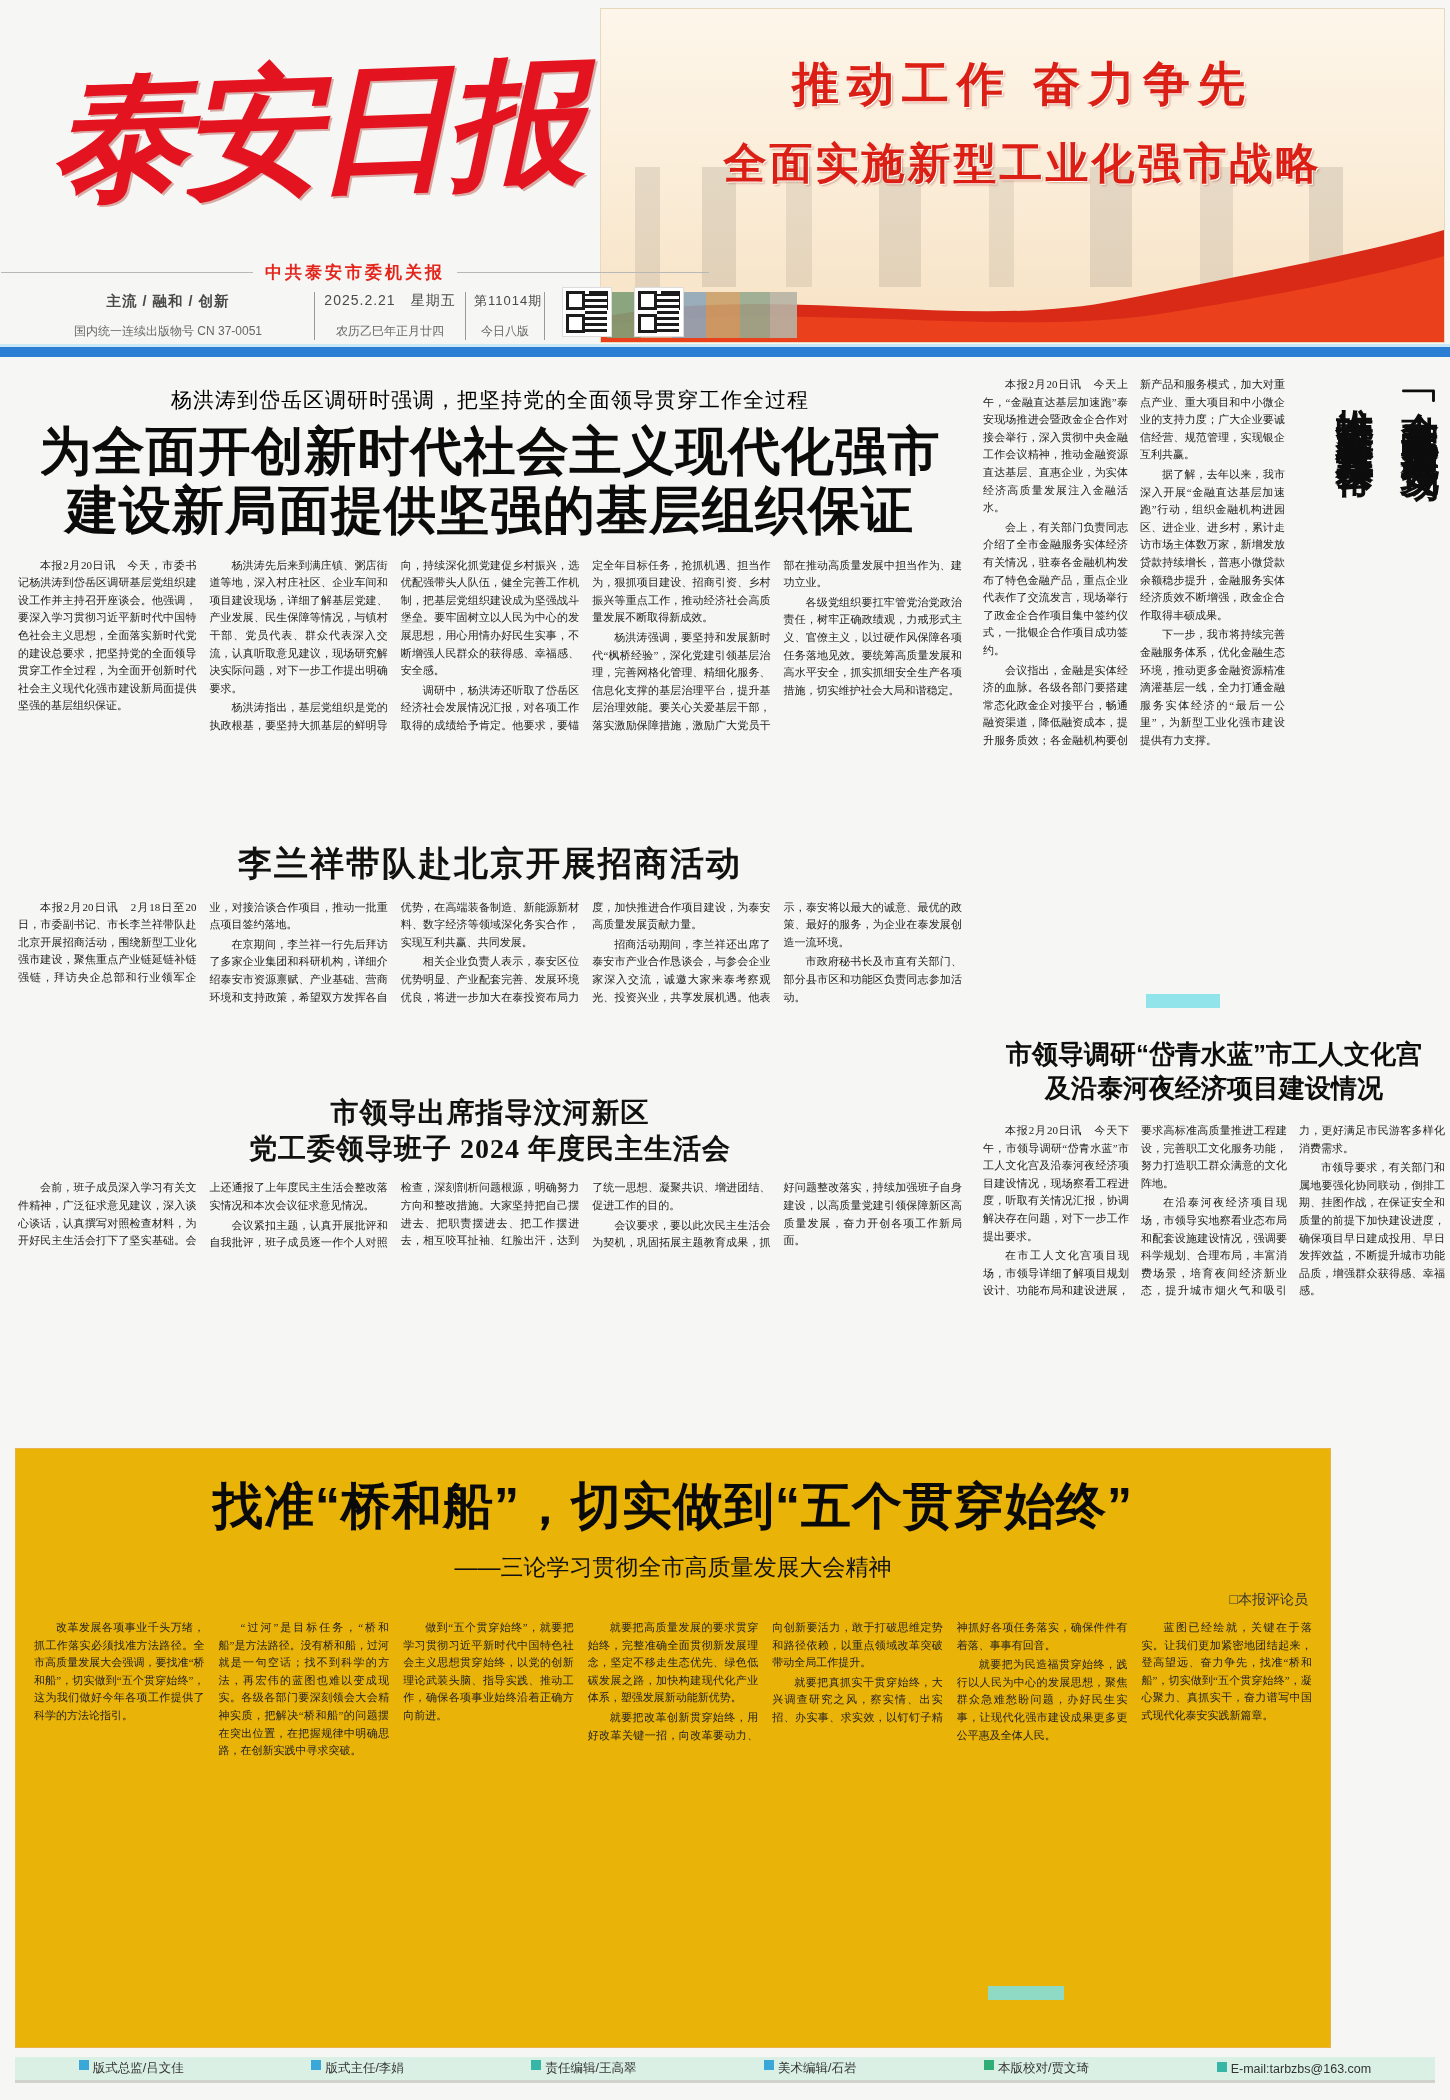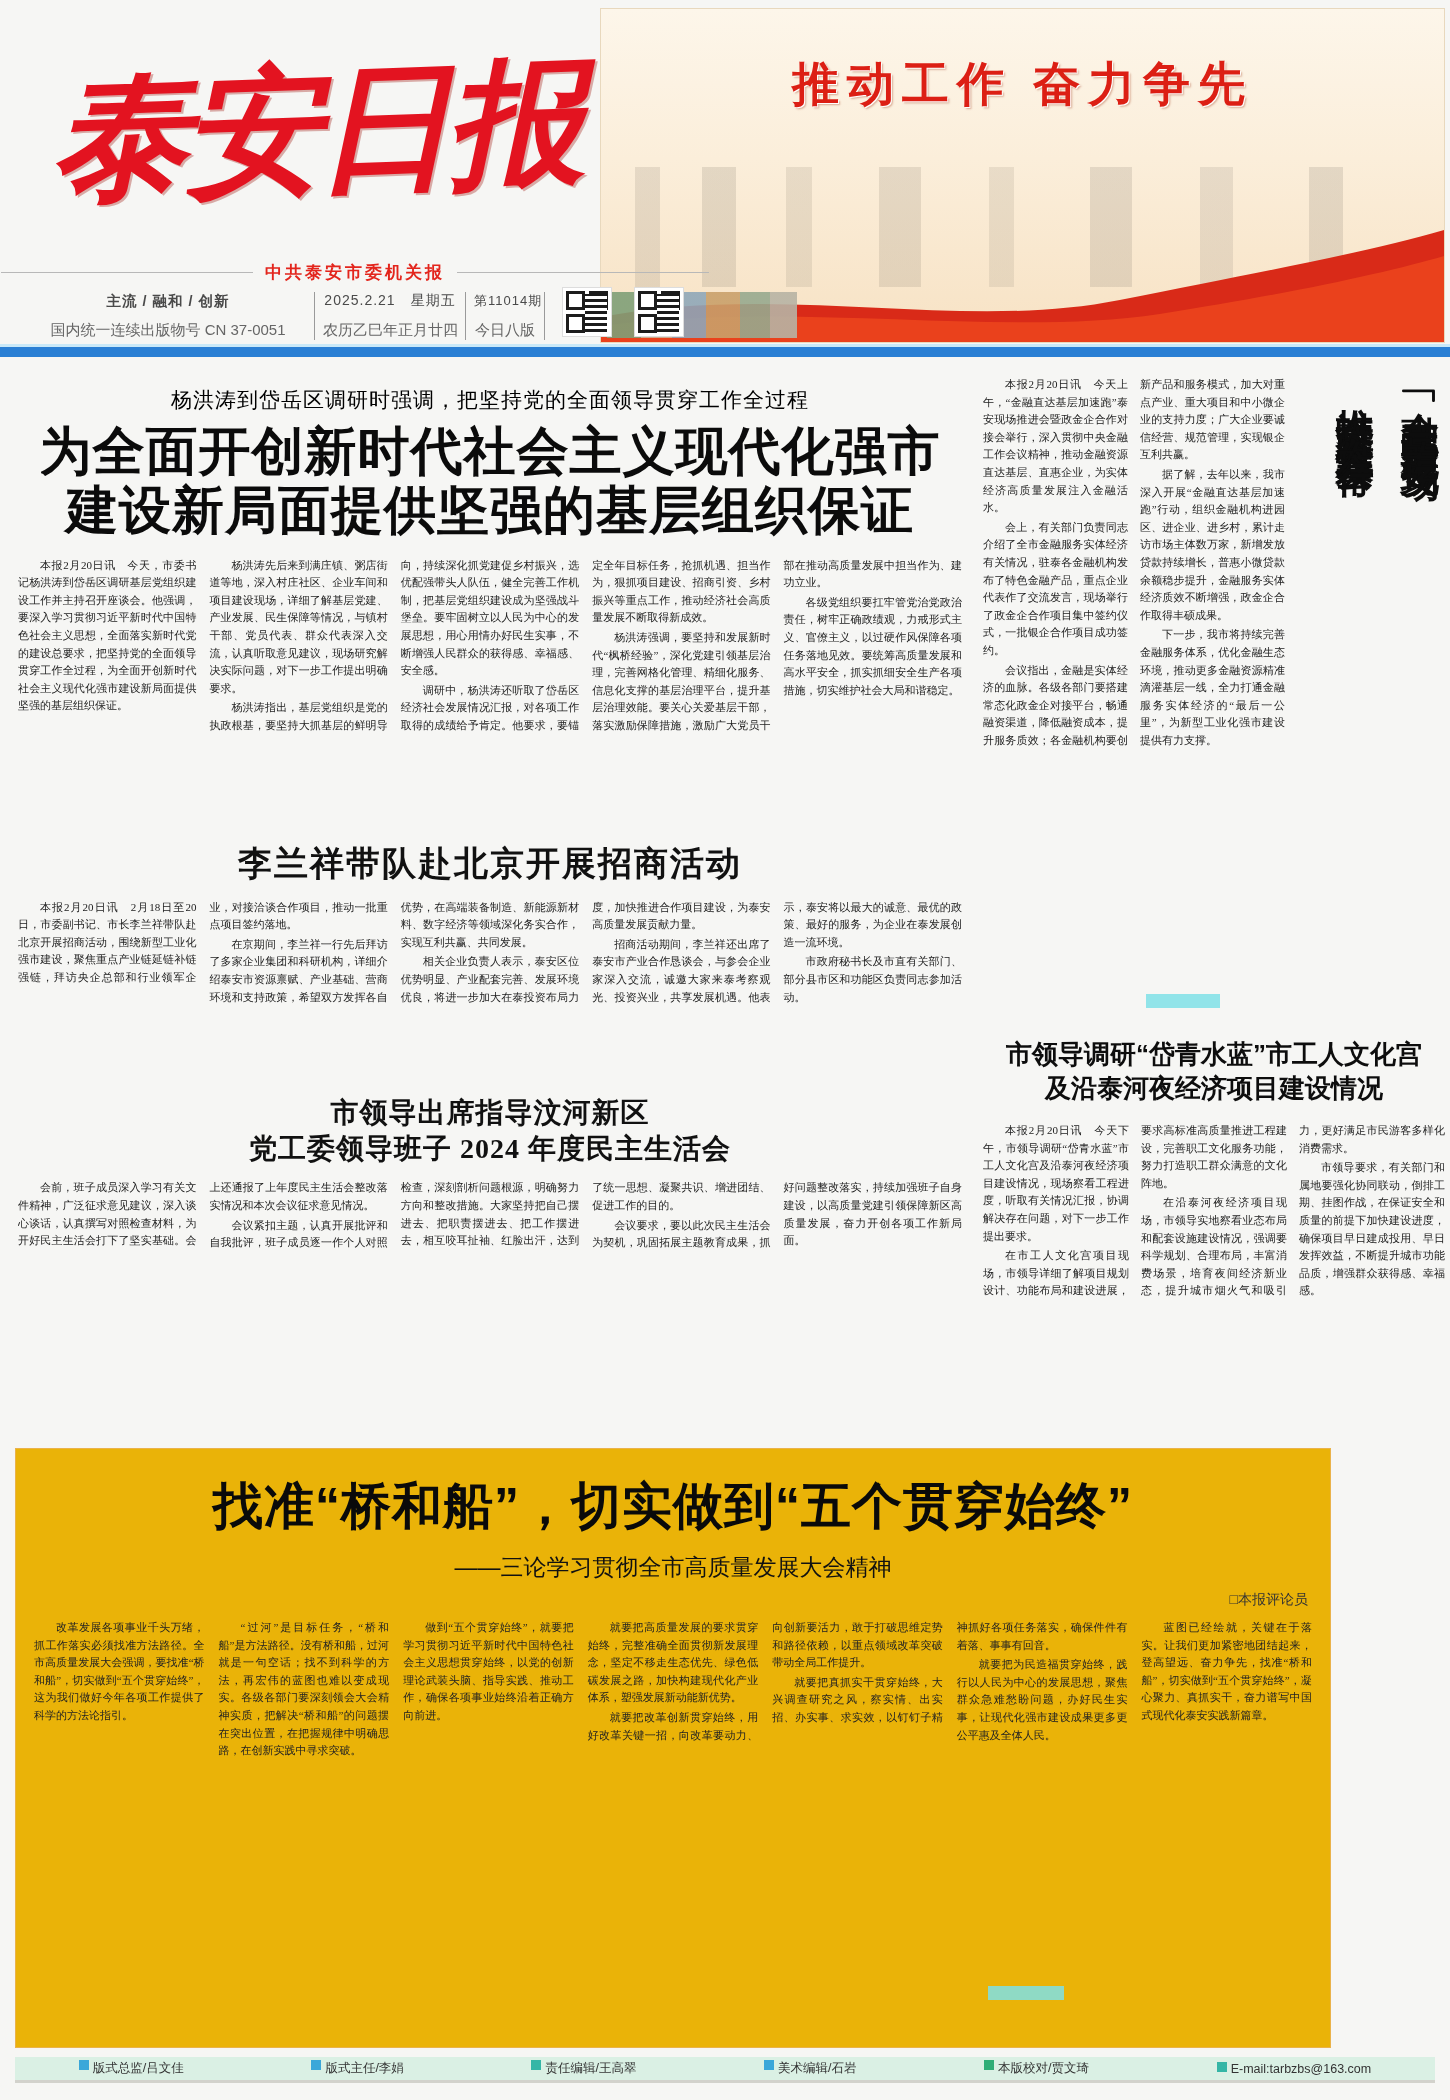--- a/index.html
+++ b/index.html
@@ -62,21 +62,21 @@
   }
   .info-row{
     position:absolute;left:22px;top:290px;width:540px;height:52px;
     display:flex;align-items:stretch;color:#4a4a4a;
     font-family:"Liberation Sans","DejaVu Sans",sans-serif;
   }
   .info-cell{display:flex;flex-direction:column;justify-content:space-between;
     padding:2px 8px;text-align:center;}
   .info-sep{width:1px;background:#9a9a9a;margin:2px 0;}
   .info-cell .l1{font-size:14.5px;font-weight:bold;letter-spacing:1px;white-space:nowrap;}
-  .info-cell .l2{font-size:15px;color:#666;white-space:nowrap;}
+  .info-cell .l2{font-size:12px;color:#666;white-space:nowrap;}
   .qr{position:absolute;top:287px;width:50px;height:50px;background:#fff;border:1px solid #ddd;}
   .qr i{position:absolute;background:#1c1c1c;}
   .qr .f1{left:3px;top:3px;width:13px;height:13px;border:3px solid #1c1c1c;background:#fff;}
   .qr .f2{right:3px;top:3px;width:13px;height:13px;border:3px solid #1c1c1c;background:#fff;}
   .qr .f3{left:3px;bottom:3px;width:13px;height:13px;border:3px solid #1c1c1c;background:#fff;}
   .qr .noise{left:22px;top:6px;width:22px;height:38px;
     background:repeating-linear-gradient(0deg,#1c1c1c 0 3px,#fff 3px 6px),
                repeating-linear-gradient(90deg,rgba(255,255,255,.6) 0 3px,transparent 3px 6px);}
   .blue-bar{position:absolute;left:0;top:344px;width:1450px;height:13px;
     background:linear-gradient(180deg,#c9e9f8 0 3px,#2a7fd4 3px 100%);}
@@ -136,20 +136,21 @@
 <div class="masthead-title" data-interactable="false">泰安日报</div>
 
 <div class="banner" data-interactable="false">
   <div class="skyline" data-interactable="false"></div>
   <svg class="wave" data-interactable="false" viewBox="0 0 845 120" preserveAspectRatio="none">
     <path d="M0,95 C180,60 360,110 520,78 C660,50 770,30 845,8 L845,120 L0,120 Z" fill="#d92a18"></path>
     <path d="M0,104 C200,78 400,116 560,92 C700,70 790,50 845,34 L845,120 L0,120 Z" fill="#ef4a1e" opacity="0.75"></path>
   </svg>
   <div class="photo-strip" data-interactable="false"></div>
   <div class="slogan1" data-interactable="false">推动工作  奋力争先</div>
+  <div class="slogan2" data-interactable="false">全面实施新型工业化强市战略</div>
 </div>
 
 <div class="organ-row" data-interactable="false">
   <span class="rule" data-interactable="false"></span>
   <span class="organ-text" data-interactable="false">中共泰安市委机关报</span>
   <span class="rule" data-interactable="false"></span>
 </div>
 
 <div class="info-row" data-interactable="false">
   <div class="info-cell" style="width:292px;" data-interactable="false">

